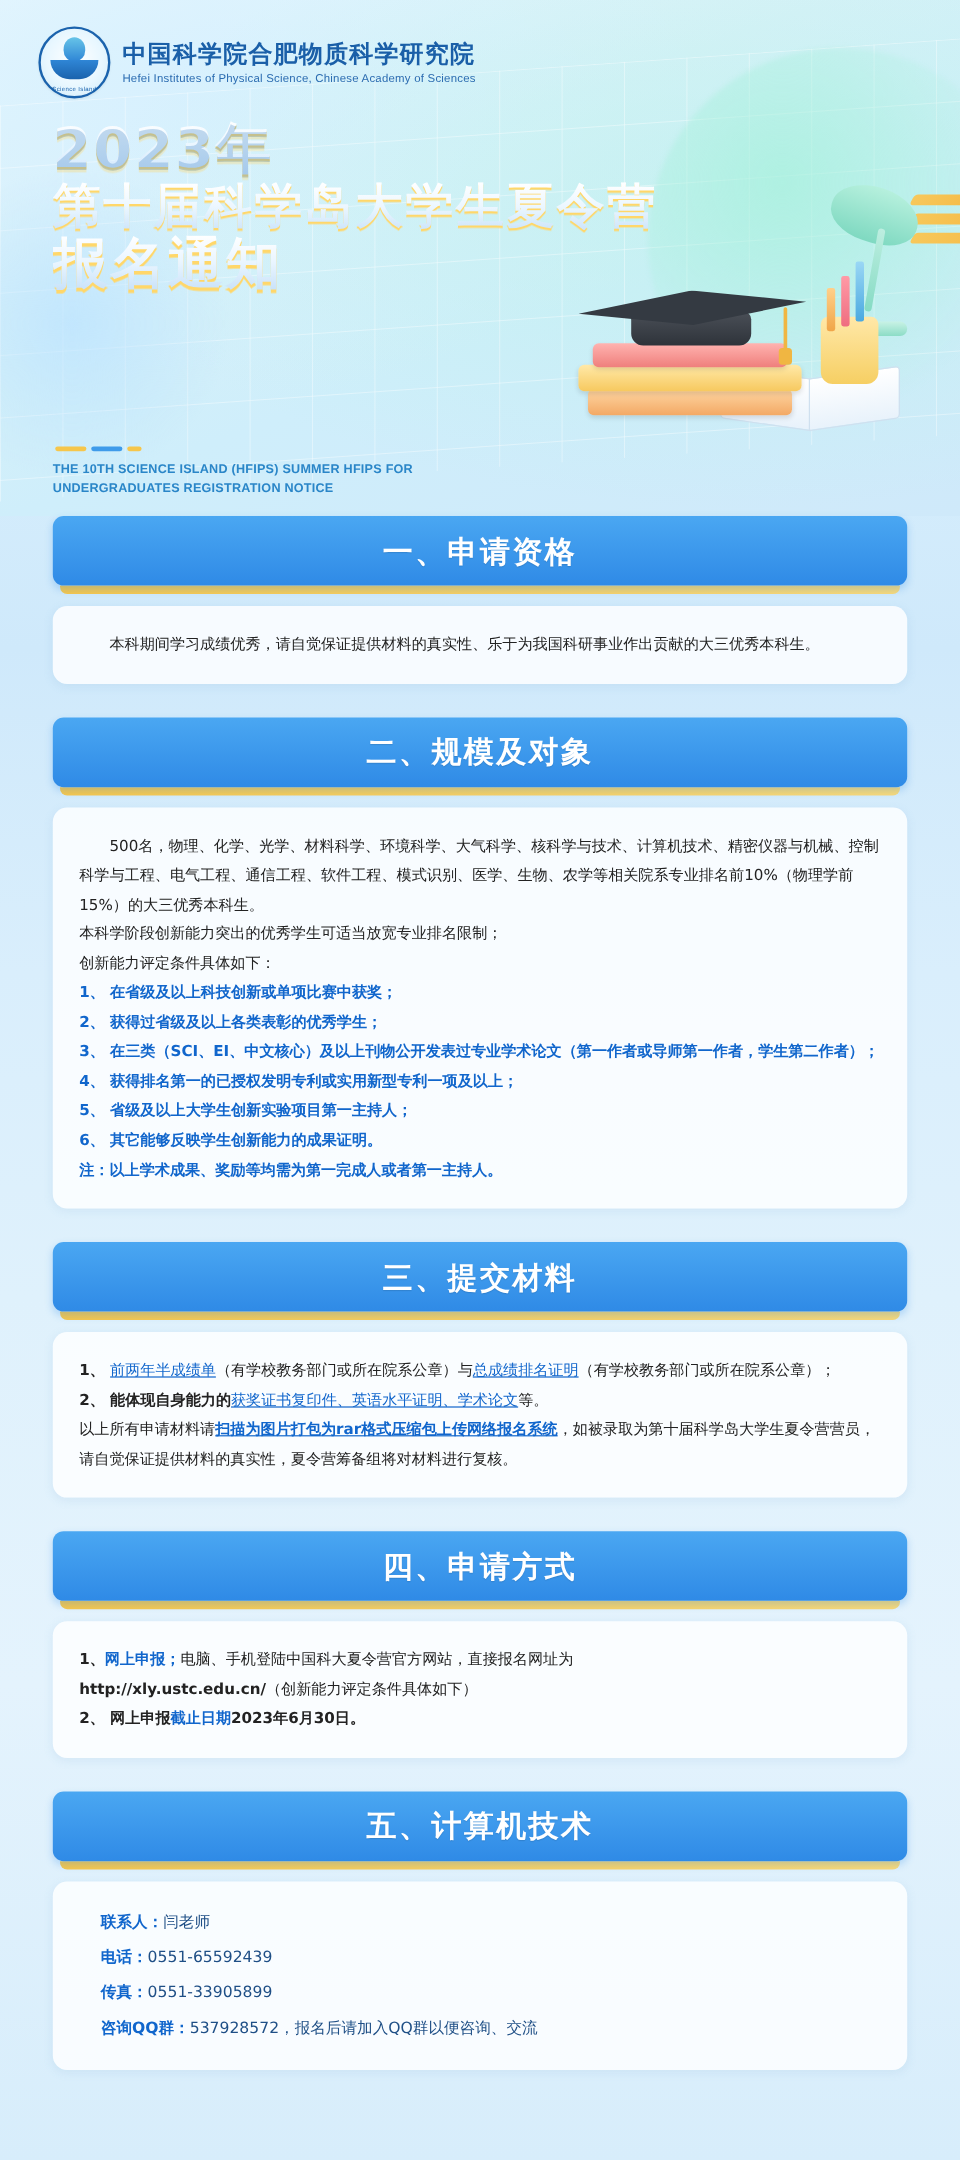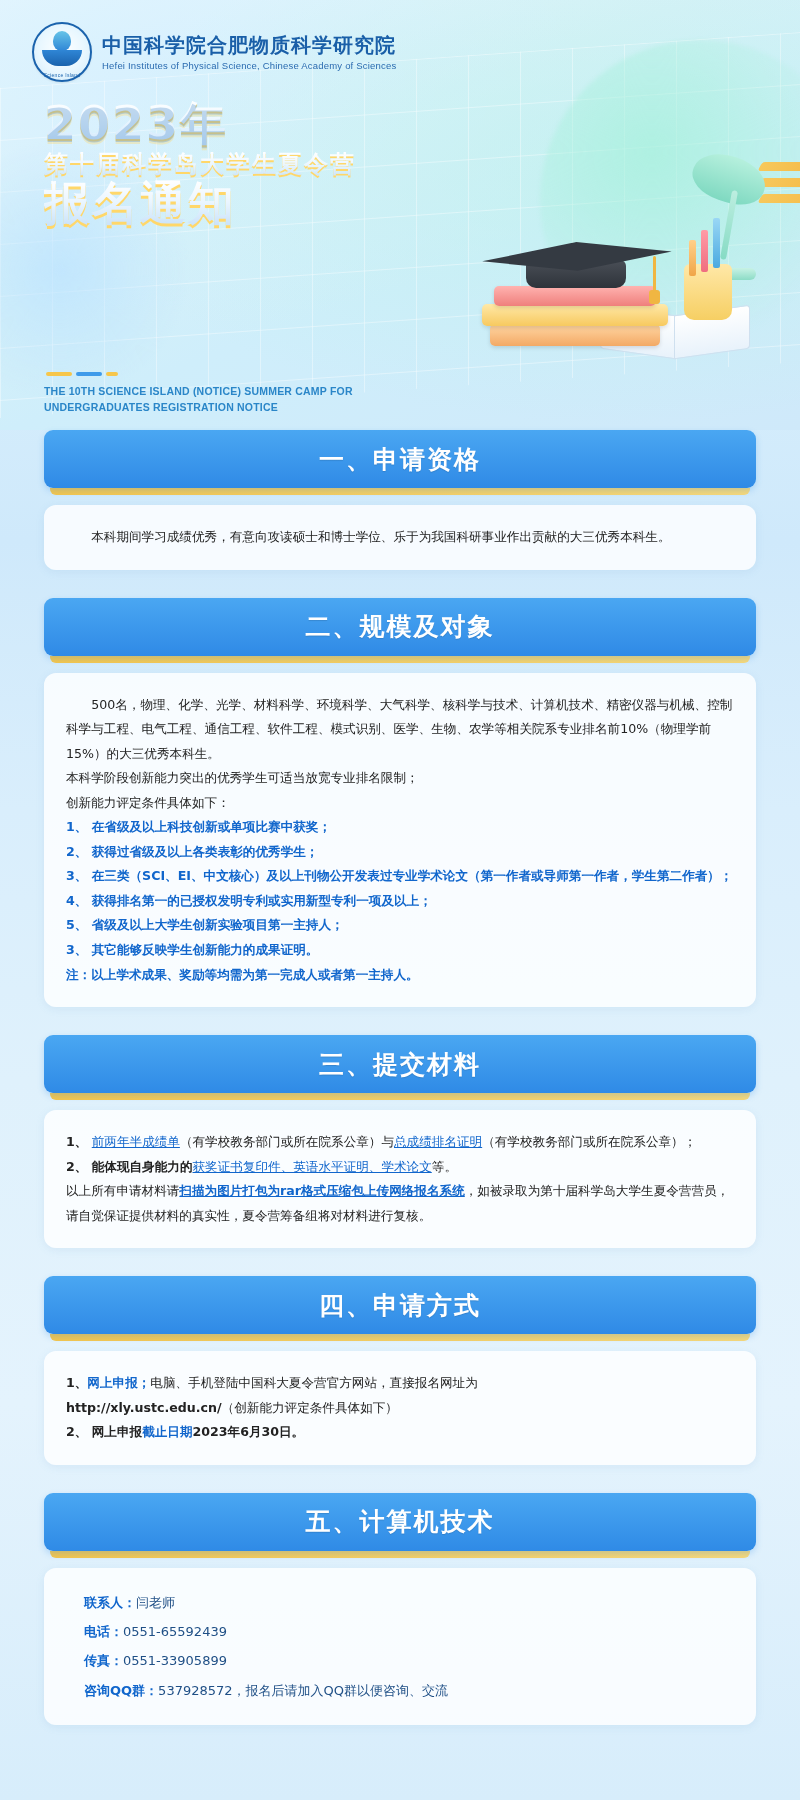--- a/index.html
+++ b/index.html
@@ -80,21 +80,21 @@
     -webkit-text-stroke:0px;
   }
   .t1{
     font-size:46px;
     background:linear-gradient(180deg,#ffffff 0%,#eaf6ff 45%,#cfe6fb 100%);
     -webkit-background-clip:text;background-clip:text;color:transparent;
     text-shadow:0 3px 0 rgba(90,150,205,.35);
     filter:drop-shadow(0 2px 0 #ffd76a);
   }
   .t2{
-    font-size:24px;margin-top:6px;
+    font-size:40px;margin-top:6px;
     background:linear-gradient(180deg,#ffffff 0%,#ecf7ff 50%,#cde5fa 100%);
     -webkit-background-clip:text;background-clip:text;color:transparent;
     filter:drop-shadow(0 2px 0 #ffd76a);
   }
   .t3{
     font-size:46px;margin-top:4px;
     background:linear-gradient(180deg,#ffffff 0%,#e9f5ff 50%,#c9e2f9 100%);
     -webkit-background-clip:text;background-clip:text;color:transparent;
     filter:drop-shadow(0 3px 0 #ffd76a);
   }
@@ -201,21 +201,21 @@
       <div class="t-line t1">2023年</div>
       <div class="t-line t2">第十届科学岛大学生夏令营</div>
       <div class="t-line t3">报名通知</div>
     </div>
 
     <div class="accent-bars">
       <i style="width:26px"></i>
         <i class="b2" style="width:26px"></i>
         <i style="width:12px"></i>
     </div>
-    <div class="subtitle">THE 10TH SCIENCE ISLAND (NOTICE) SUMMER CAMP FOR UNDERGRADUATES REGISTRATION NOTICE</div>
+    <div class="subtitle">THE 10TH SCIENCE ISLAND (HFIPS) SUMMER HFIPS FOR UNDERGRADUATES REGISTRATION NOTICE</div>
 
     <div class="illus">
       <div class="chev">
         <i class="c1"></i>
           <i class="c2"></i>
           <i class="c3"></i>
       </div>
       <div class="lamp">
         <div class="lamp-head"></div>
           <div class="lamp-arm"></div>
@@ -241,39 +241,39 @@
   </div>
 
   <div class="content">
 
     <div class="section">
       <div class="sec-head">
         <span>一、申请资格</span>
       </div>
       <div class="sec-bar"></div>
       <div class="sec-body">
-        <p class="indent">本科期间学习成绩优秀，有意向攻读硕士和博士学位、乐于为我国科研事业作出贡献的大三优秀本科生。</p>
+        <p class="indent">本科期间学习成绩优秀，请自觉保证提供材料的真实性、乐于为我国科研事业作出贡献的大三优秀本科生。</p>
       </div>
     </div>
 
     <div class="section">
       <div class="sec-head">
         <span>二、规模及对象</span>
       </div>
       <div class="sec-bar"></div>
       <div class="sec-body">
         <p class="indent">500名，物理、化学、光学、材料科学、环境科学、大气科学、核科学与技术、计算机技术、精密仪器与机械、控制科学与工程、电气工程、通信工程、软件工程、模式识别、医学、生物、农学等相关院系专业排名前10%（物理学前15%）的大三优秀本科生。</p>
         <p>本科学阶段创新能力突出的优秀学生可适当放宽专业排名限制；</p>
         <p>创新能力评定条件具体如下：</p>
         <p class="blue-b">1、 在省级及以上科技创新或单项比赛中获奖；</p>
         <p class="blue-b">2、 获得过省级及以上各类表彰的优秀学生；</p>
         <p class="blue-b">3、 在三类（SCI、EI、中文核心）及以上刊物公开发表过专业学术论文（第一作者或导师第一作者，学生第二作者）；</p>
         <p class="blue-b">4、 获得排名第一的已授权发明专利或实用新型专利一项及以上；</p>
         <p class="blue-b">5、 省级及以上大学生创新实验项目第一主持人；</p>
-        <p class="blue-b">3、 其它能够反映学生创新能力的成果证明。</p>
+        <p class="blue-b">6、 其它能够反映学生创新能力的成果证明。</p>
         <p class="blue-b">注：以上学术成果、奖励等均需为第一完成人或者第一主持人。</p>
       </div>
     </div>
 
     <div class="section">
       <div class="sec-head">
         <span>三、提交材料</span>
       </div>
       <div class="sec-bar"></div>
       <div class="sec-body">

